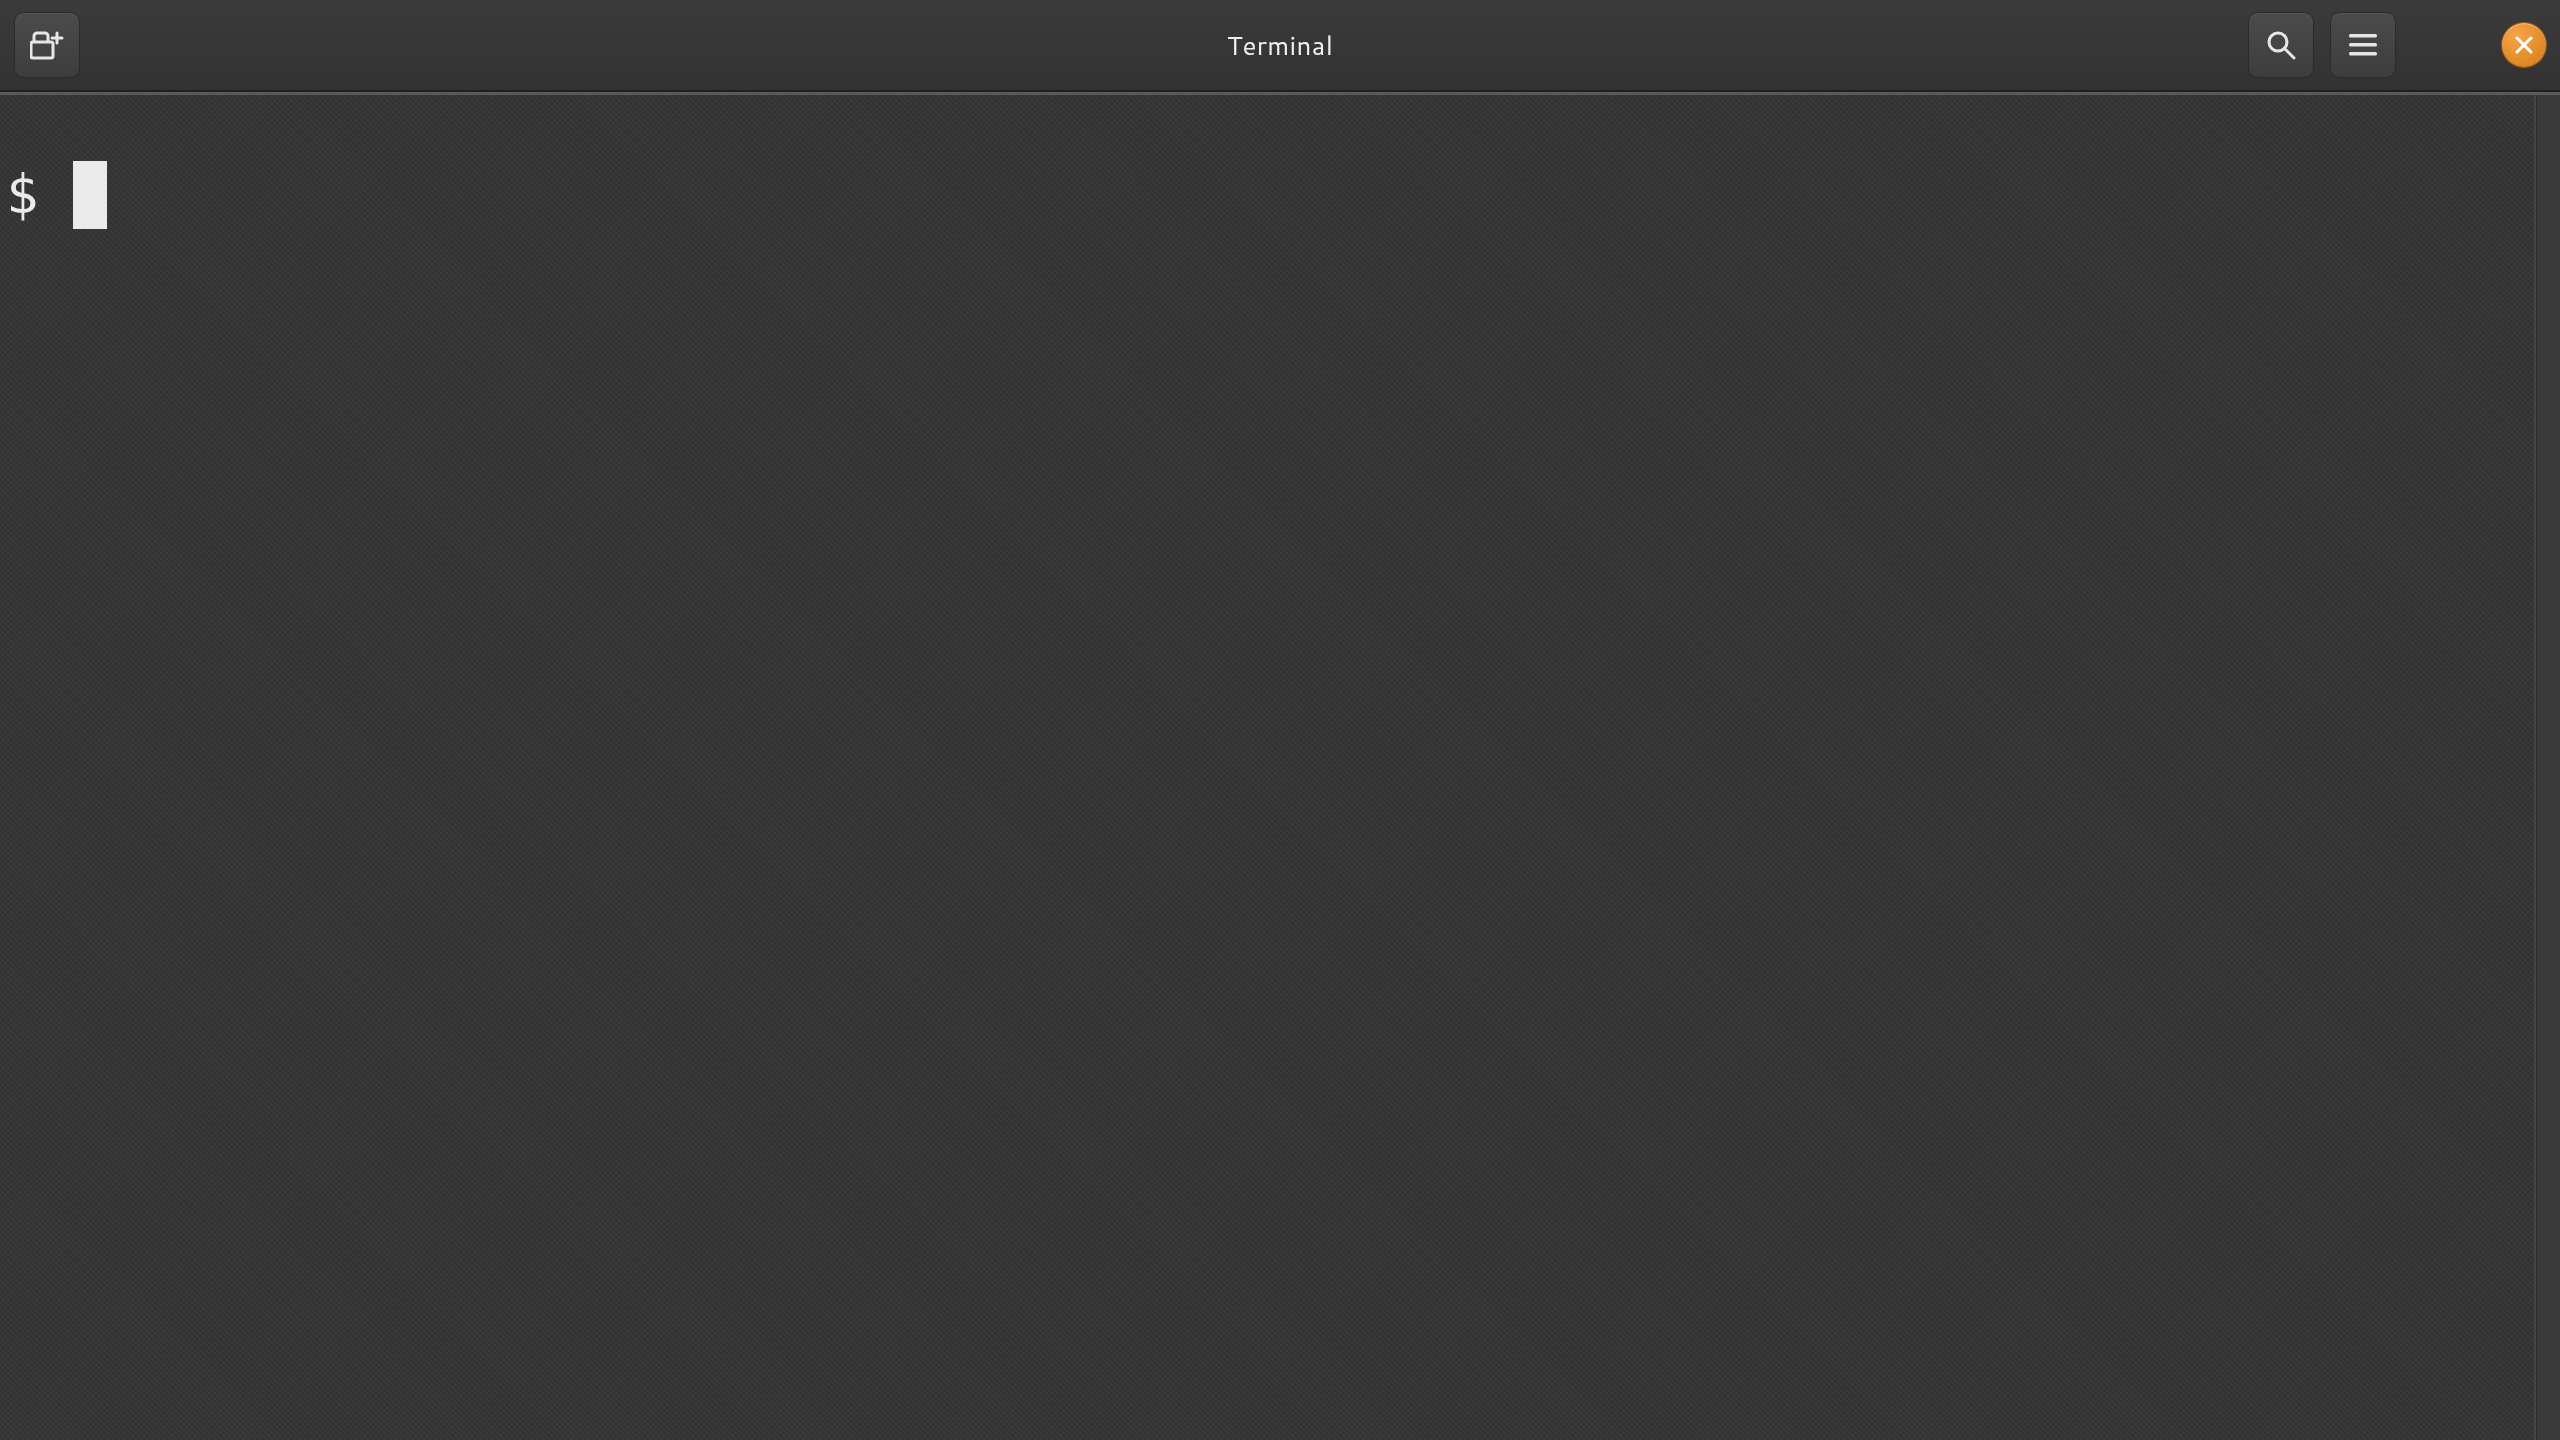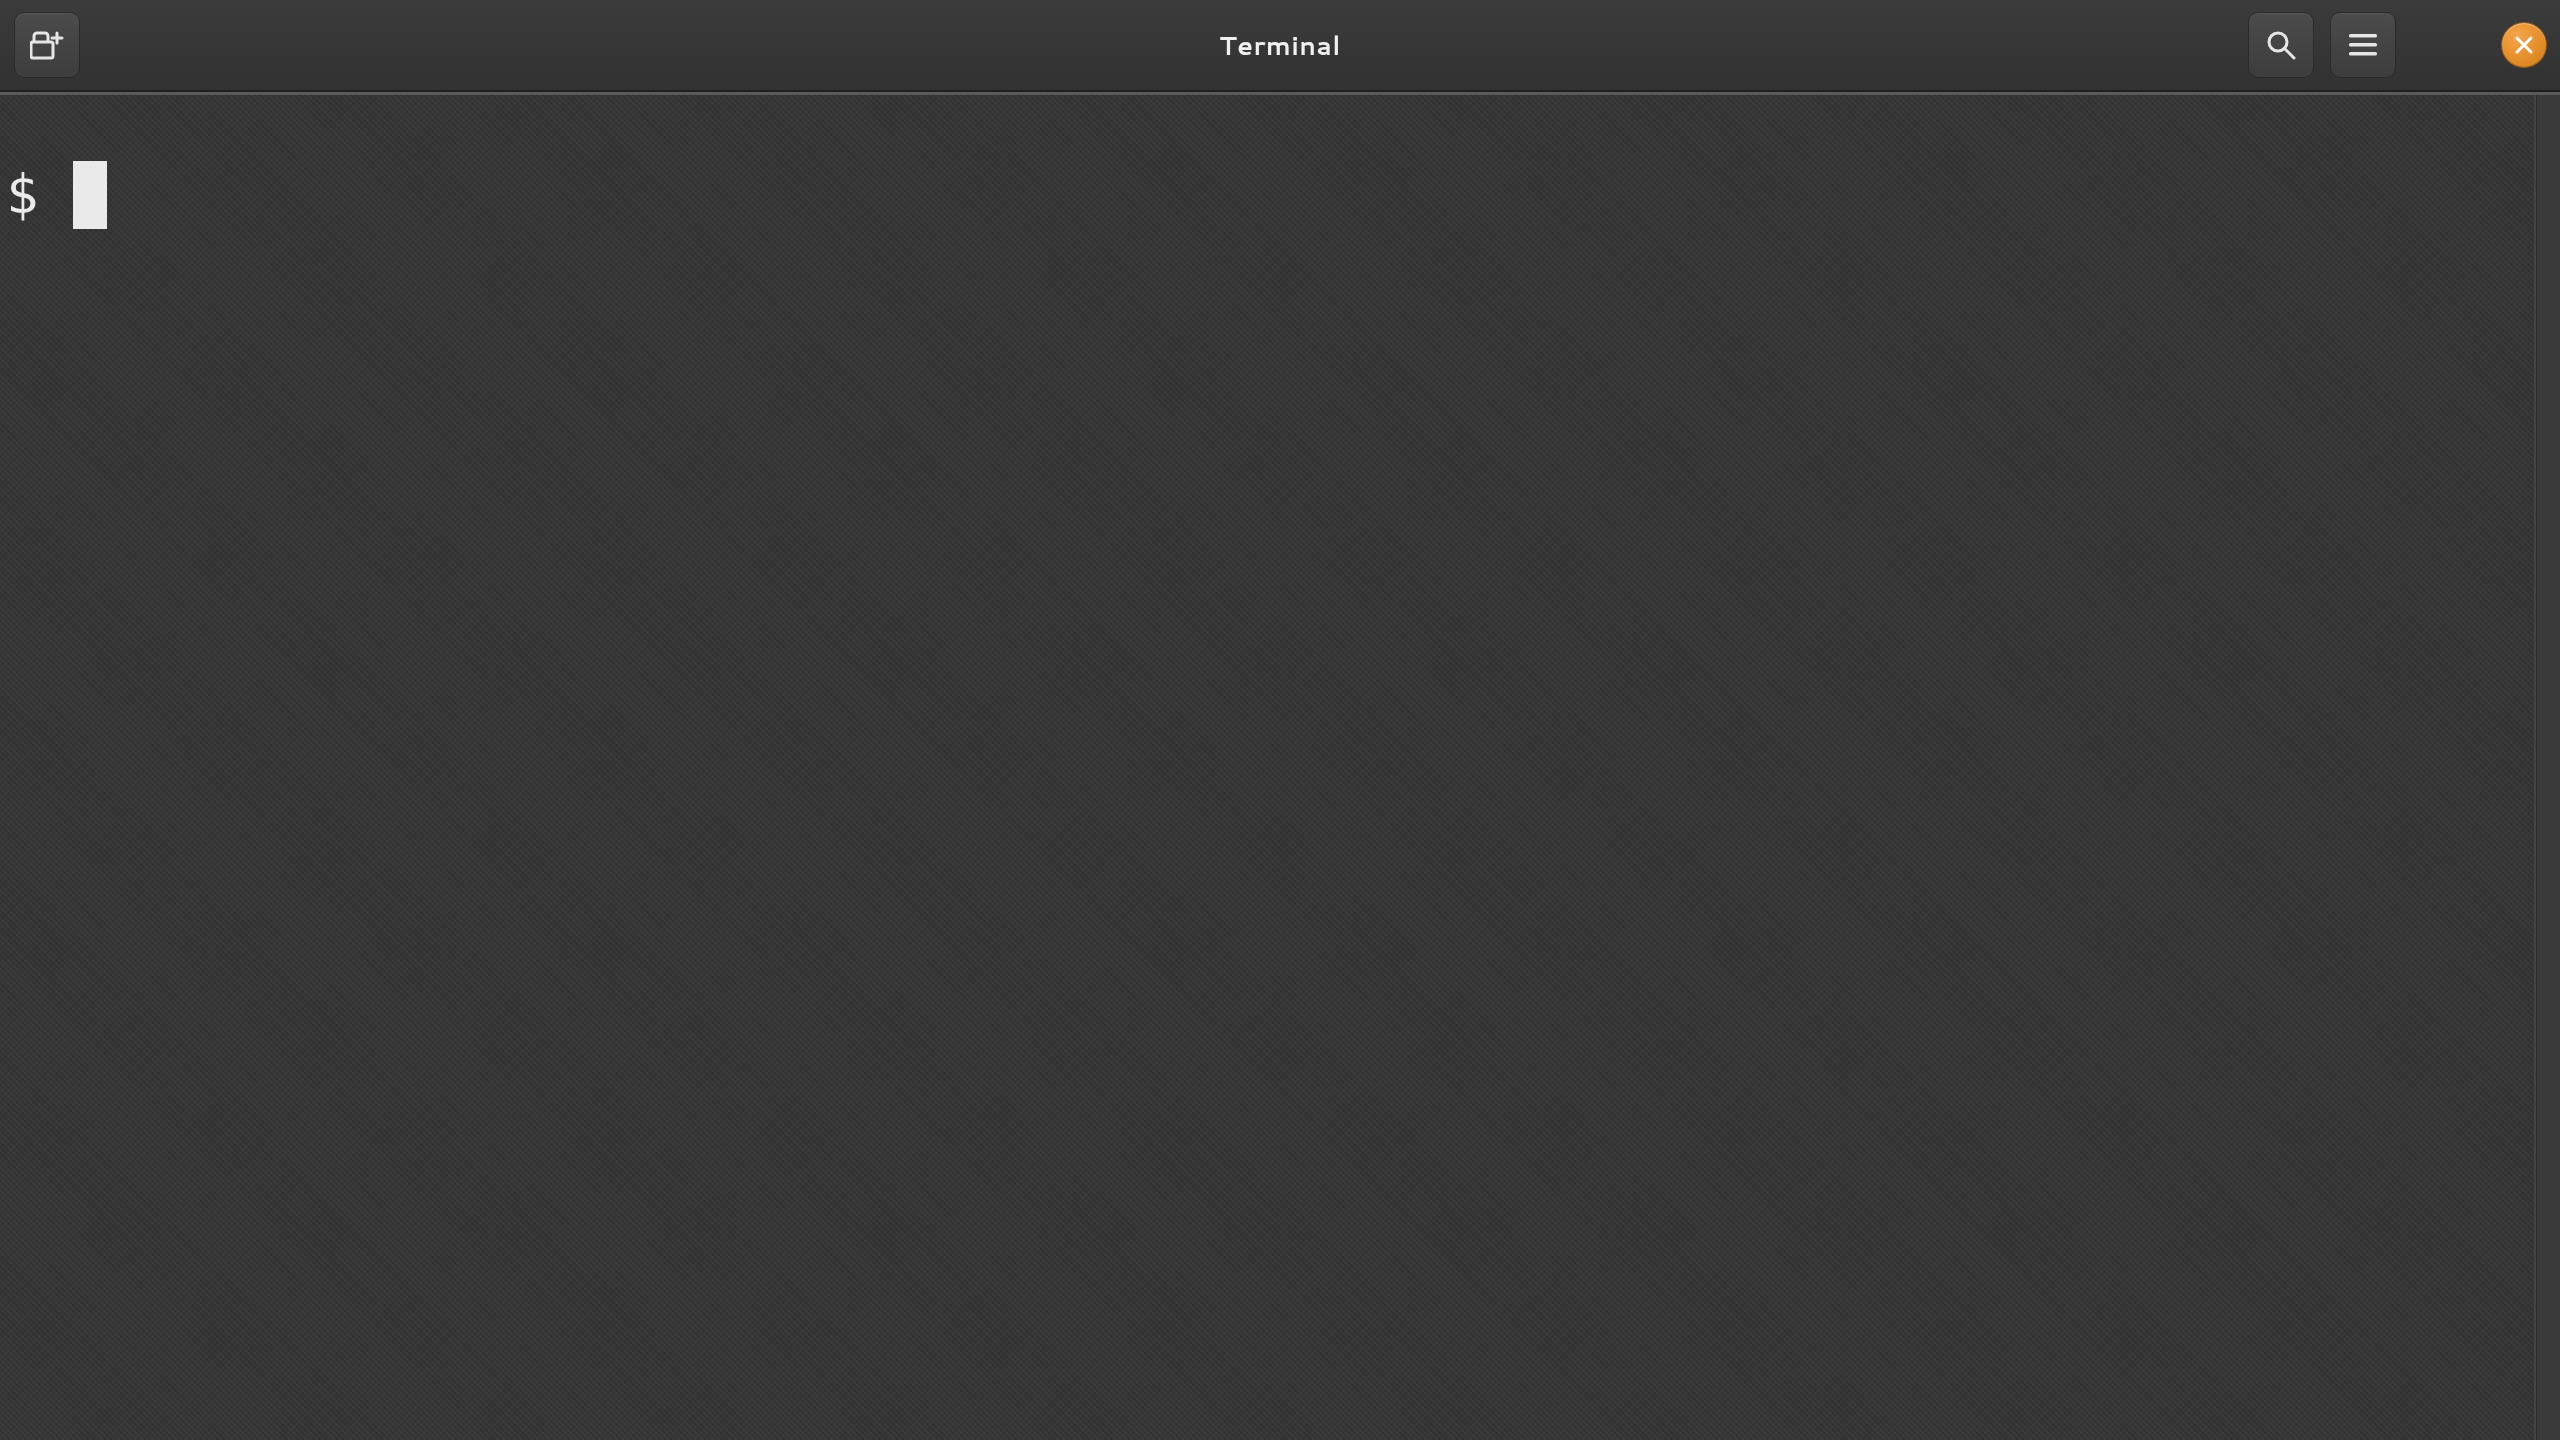--- a/index.html
+++ b/index.html
@@ -26,21 +26,21 @@
     .titlebar .left-group,
     .titlebar .right-group {
       display: flex;
       align-items: center;
       gap: 16px;
     }
     .titlebar .title {
       position: absolute;
       left: 50%;
       transform: translateX(-50%);
-      font-weight: 700;
+      font-weight: 400;
       font-size: 26px;
       color: #f0f0f0;
       letter-spacing: 0.3px;
     }
     .titlebar .right-group { margin-left: auto; }
 
     .hbtn {
       height: 66px;
       min-width: 66px;
       border-radius: 10px;

